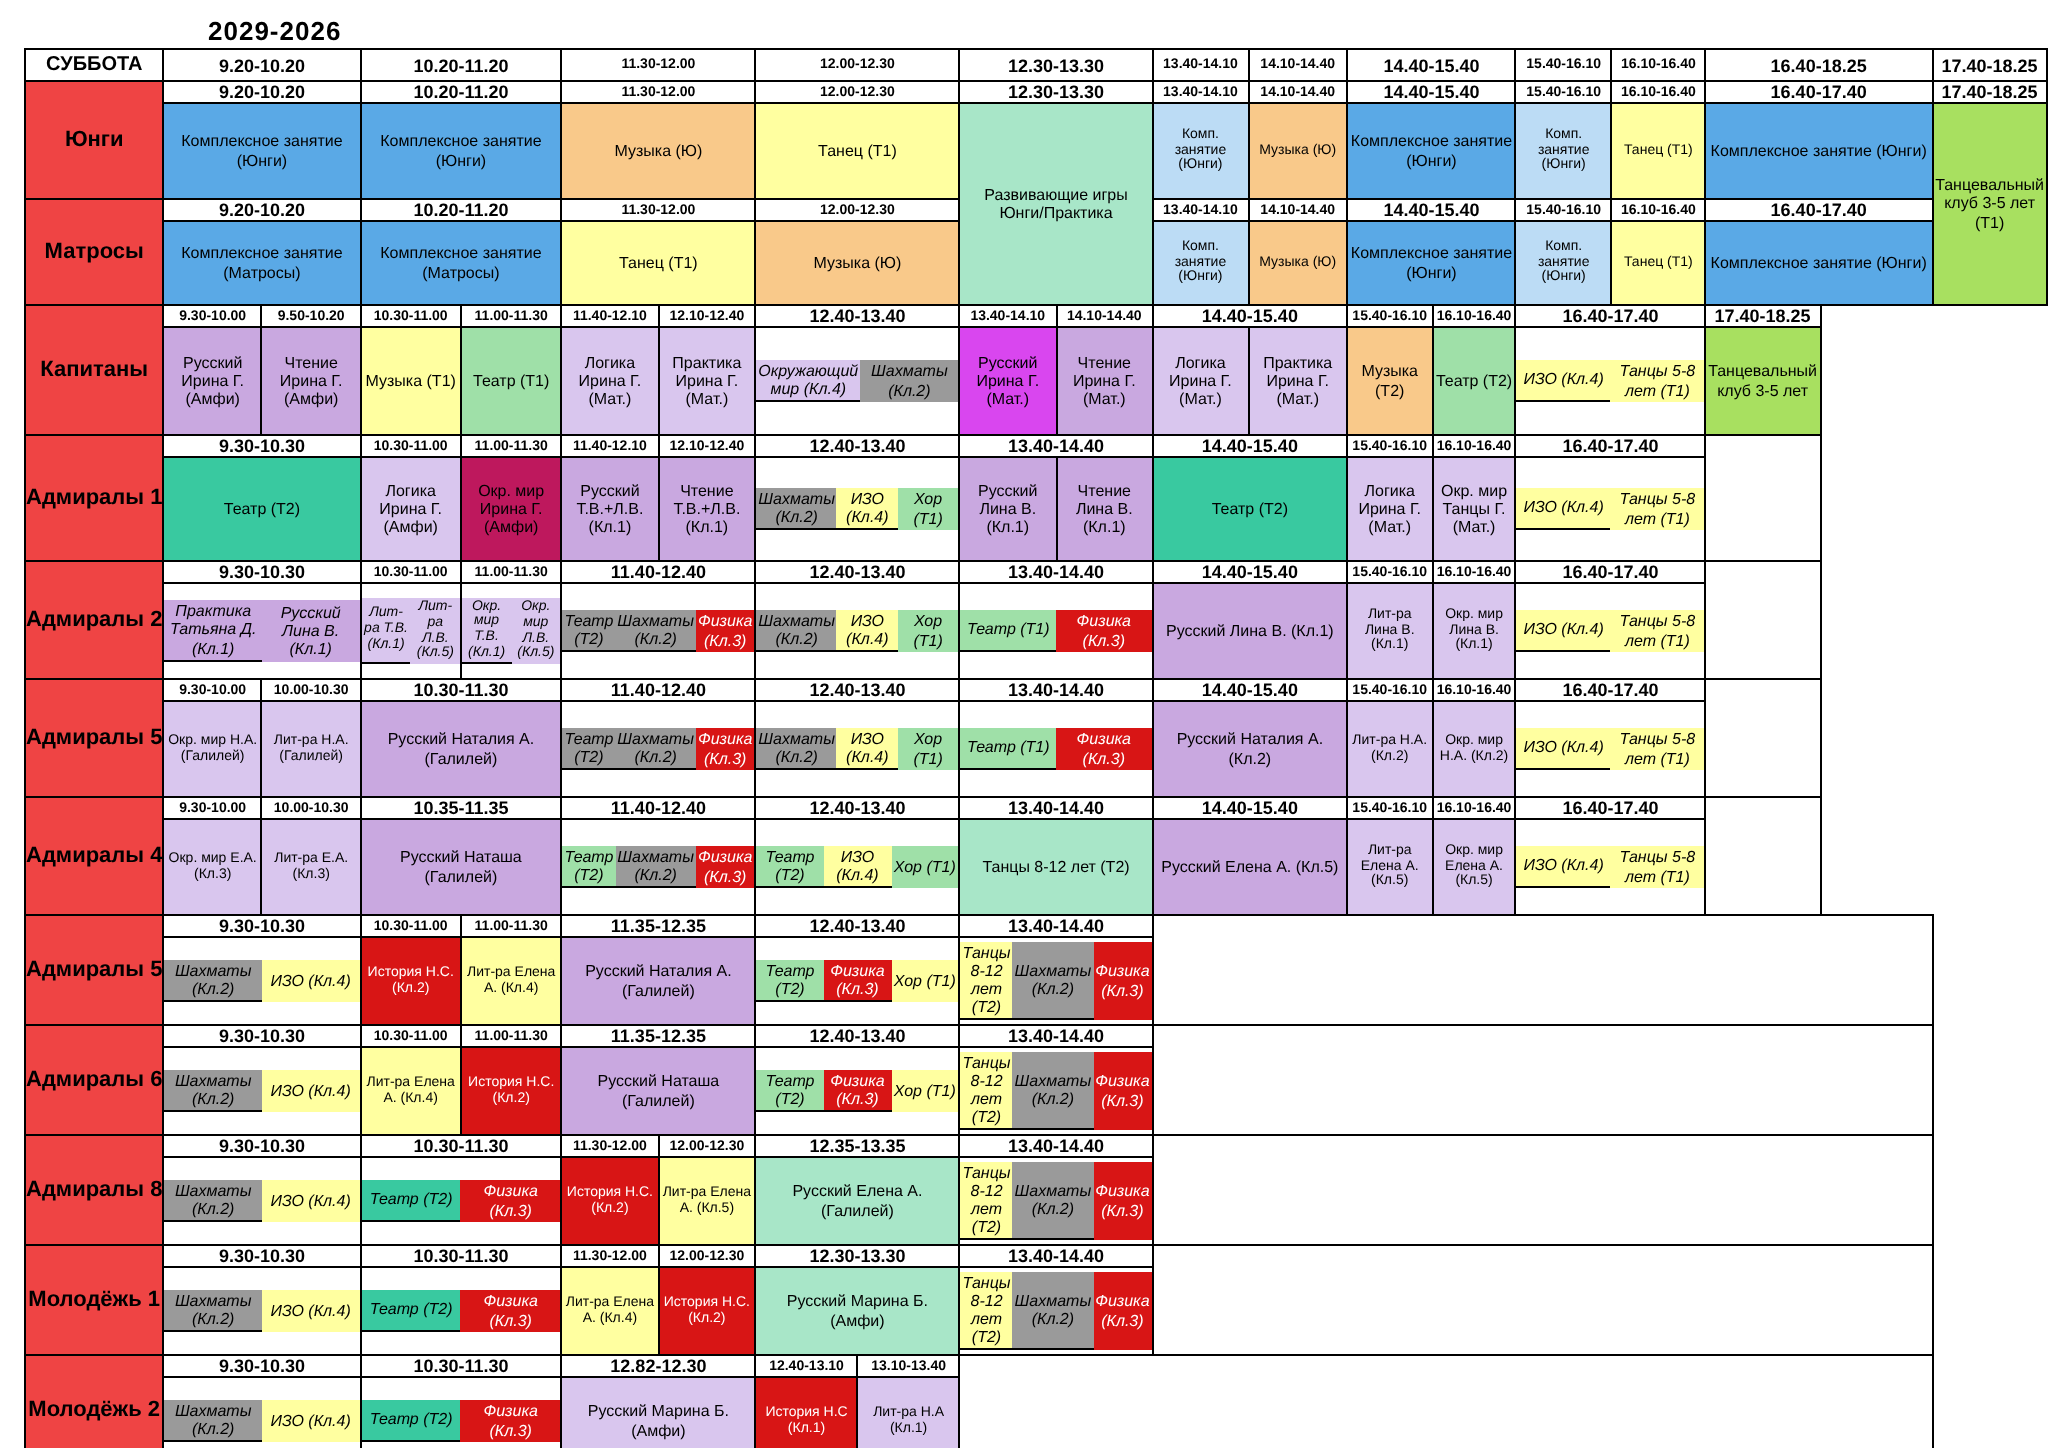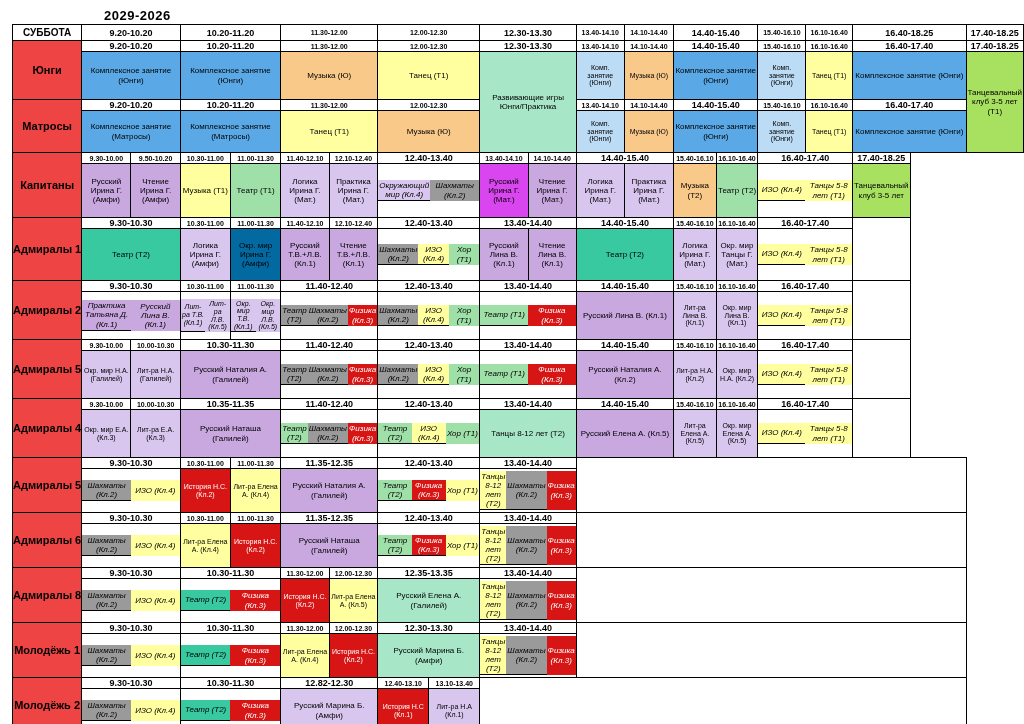--- a/index.html
+++ b/index.html
@@ -179,21 +179,21 @@
       <td class="time" colspan="2">13.40-14.40</td>
       <td class="time" colspan="2">14.40-15.40</td>
       <td class="timeS">15.40-16.10</td>
       <td class="timeS">16.10-16.40</td>
       <td class="time" colspan="2">16.40-17.40</td>
       <td class="blank" rowspan="2"></td>
     </tr>
     <tr style="height:52px">
       <td class="cell pad" colspan="2" style="background:#39c9a0">Театр (Т2)</td>
       <td class="cell pad" style="background:#d9c6ee">Логика Ирина Г. (Амфи)</td>
-      <td class="cell pad" style="background:#0369a1">Окр. мир Ирина Г. (Амфи)</td>
+      <td class="cell pad" style="background:#be185d">Окр. мир Ирина Г. (Амфи)</td>
       <td class="cell pad" style="background:#c9a8e0">Русский Т.В.+Л.В. (Кл.1)</td>
       <td class="cell pad" style="background:#c9a8e0">Чтение Т.В.+Л.В. (Кл.1)</td>
       <td colspan="2" style="padding:0">
         <div class="inner">
           <div class="cell pad" style="background:#9a9a9a">Шахматы (Кл.2)</div>
           <div class="cell pad" style="background:#ffffa0">ИЗО (Кл.4)</div>
           <div class="cell pad" style="background:#9fe0a8">Хор (Т1)</div>
         </div>
       </td>
       <td class="cell pad" style="background:#c9a8e0">Русский Лина В. (Кл.1)</td>

